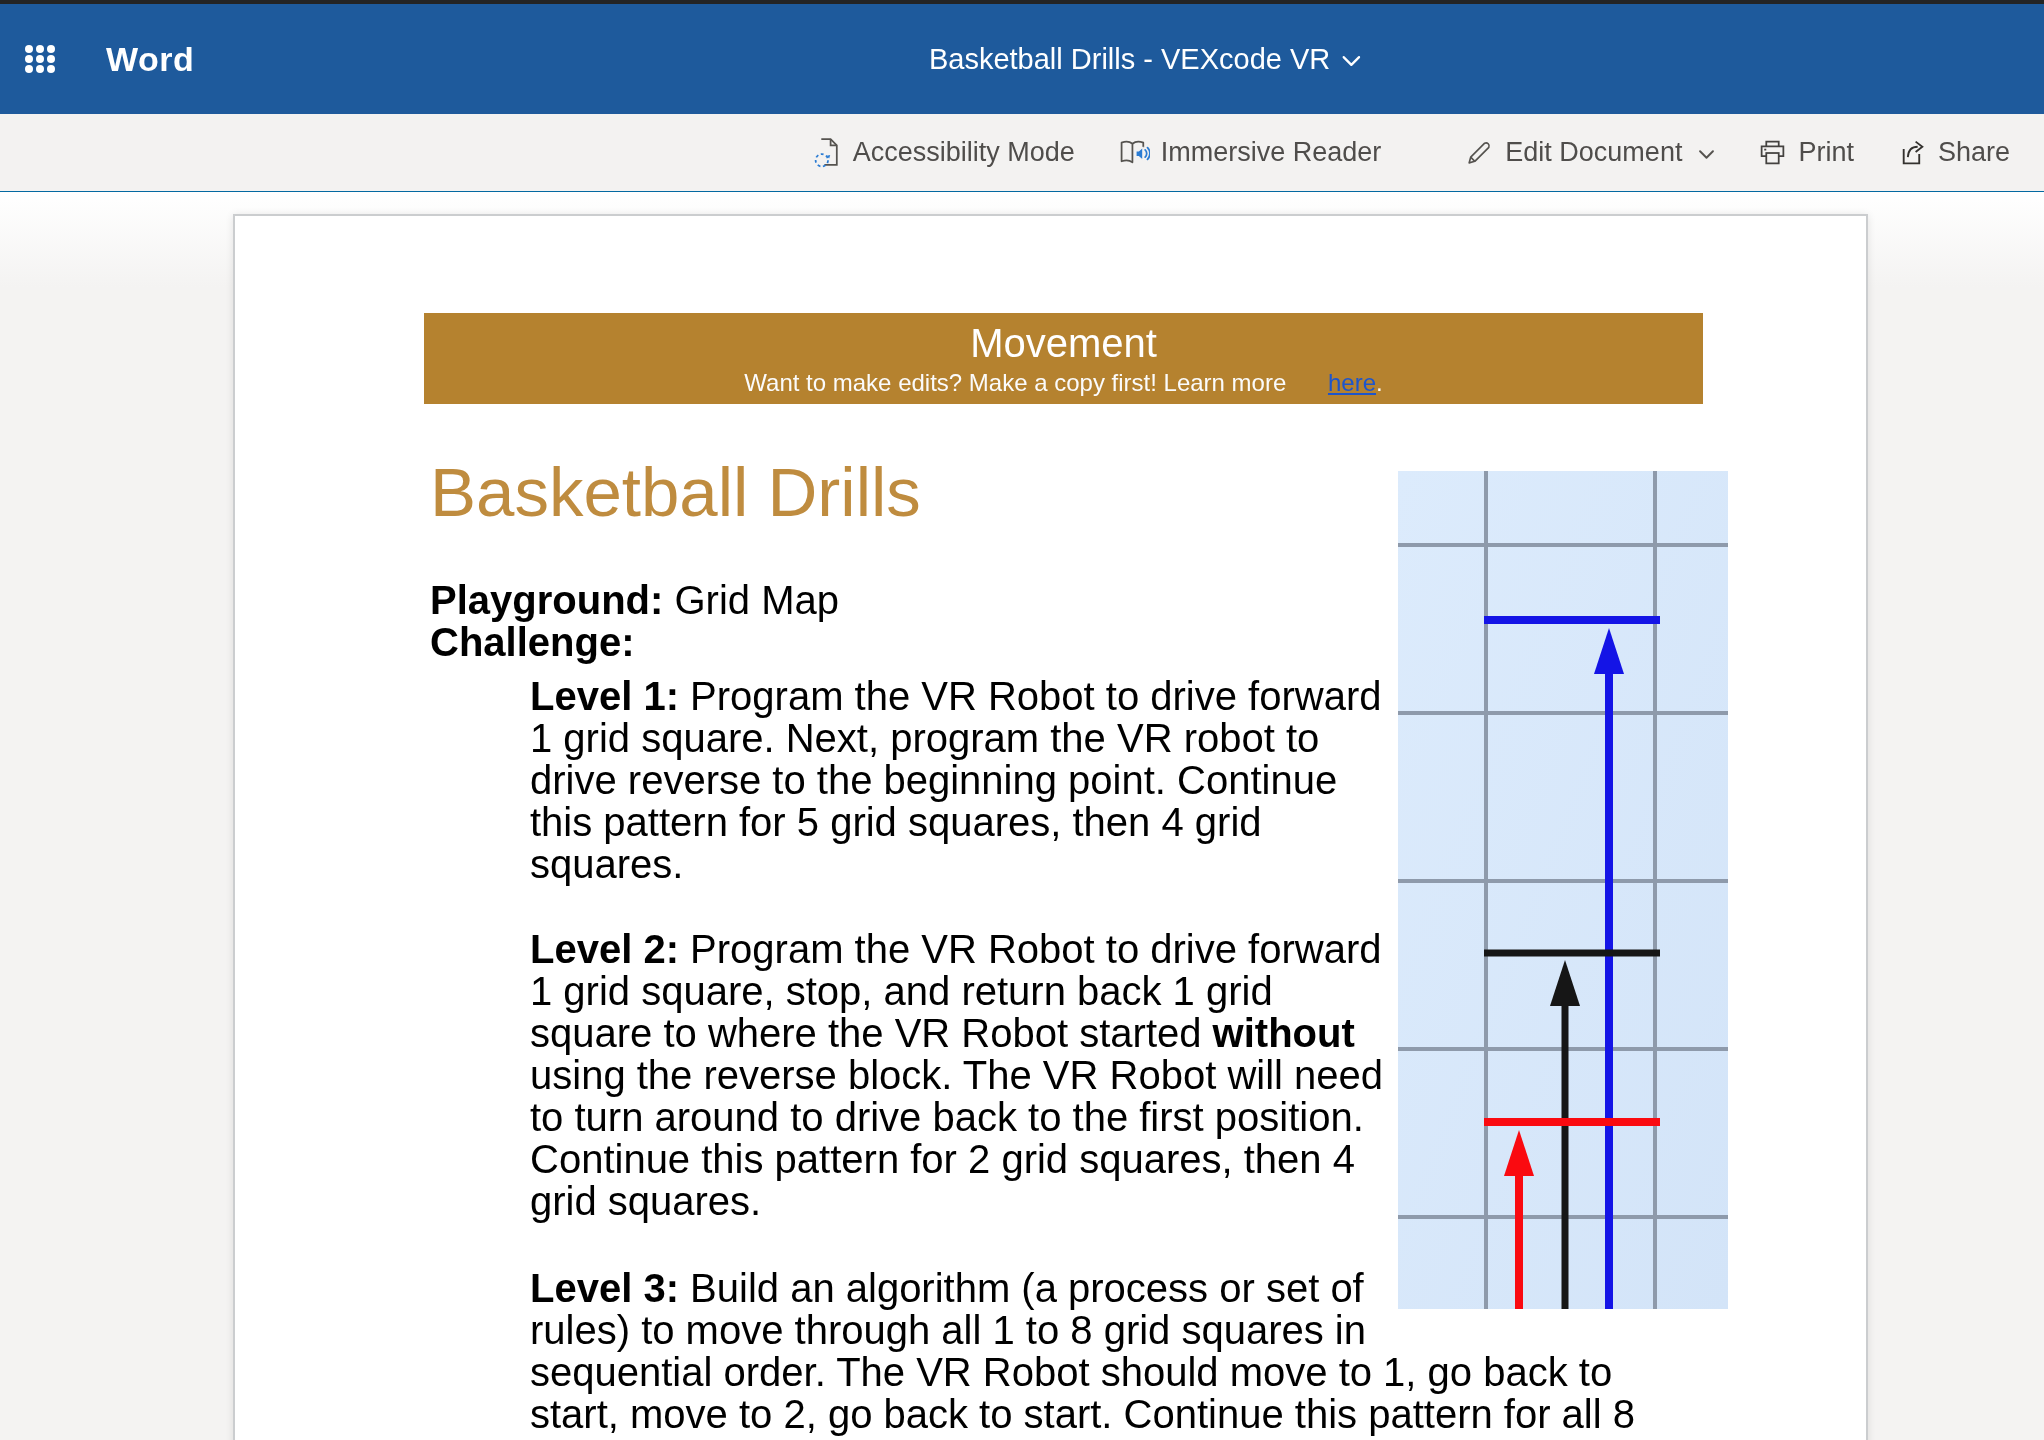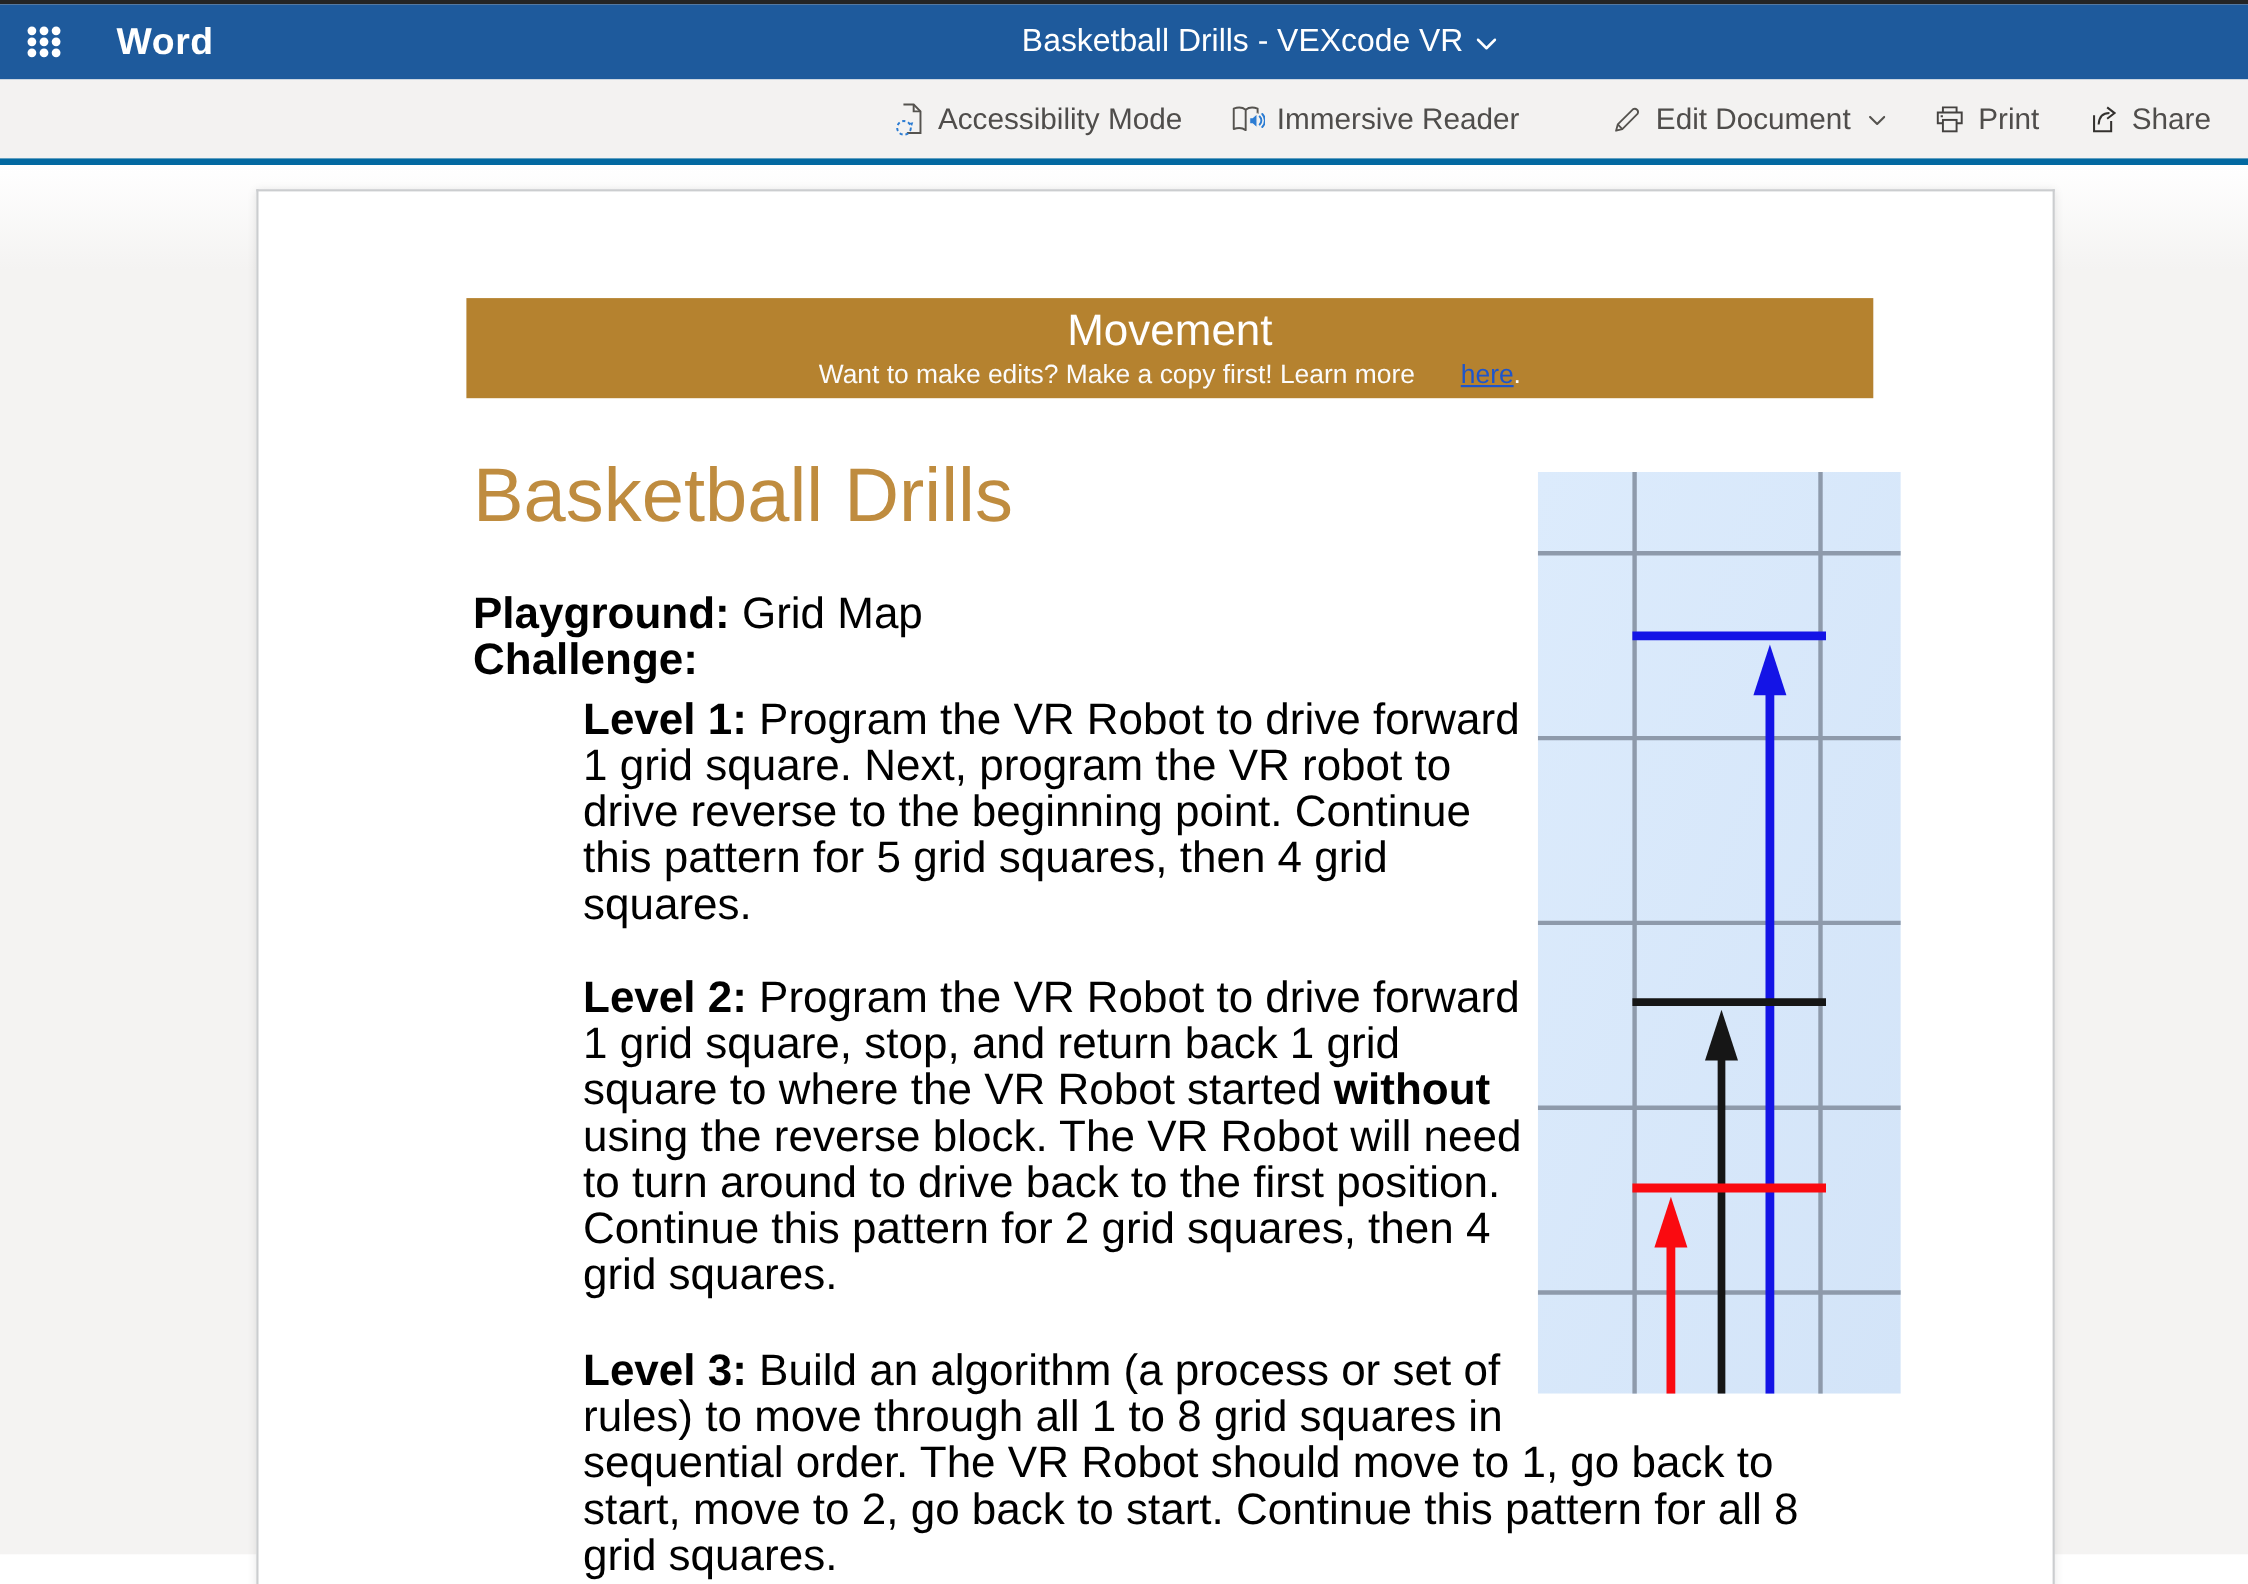--- a/index.html
+++ b/index.html
@@ -1,28 +1,28 @@
 <!DOCTYPE html>
 <html><head>
 <meta charset="utf-8">
 <style>
   * { margin:0; padding:0; box-sizing:border-box; }
   html,body { width:2044px; height:1440px; overflow:hidden; font-family:"Liberation Sans","DejaVu Sans",sans-serif; }
 
   .top-strip { height:4px; background:#242424; }
 
   
-  .app-header { position:relative; height:68px; background:#1e5a9c; display:flex; align-items:center; }
+  .app-header { position:relative; height:110px; background:#1e5a9c; display:flex; align-items:center; }
   .waffle-btn { width:56px; height:56px; margin-left:12px; display:flex; align-items:center; justify-content:center; cursor:pointer; }
   .app-name { color:#ffffff; font-size:34px; font-weight:600; margin-left:38px; letter-spacing:.5px; }
   .doc-title-wrap { position:absolute; left:56%; top:50%; transform:translate(-50%,-50%); display:flex; align-items:center; color:#fff; font-size:29px; cursor:pointer; white-space:nowrap; }
   .doc-title-wrap .chev { margin-left:12px; margin-top:4px; }
 
   
-  .toolbar { height:78px; background:#f3f2f1; display:flex; align-items:center; justify-content:flex-end; padding-right:34px; gap:44px; border-bottom:6px solid #0369a1; }
+  .toolbar { height:78px; background:#f3f2f1; display:flex; align-items:center; justify-content:flex-end; padding-right:34px; gap:44px; border-bottom:1px solid #0369a1; }
   .tb-item { display:flex; align-items:center; gap:11px; color:#4f4d4b; font-size:27px; cursor:pointer; white-space:nowrap; }
   .tb-item .chev { margin-left:6px; margin-top:3px; }
   .tb-edit { margin-left:40px; }
 
   
   .doc-area { position:relative; height:1263px; background:linear-gradient(#ffffff 0px, #f4f3f2 95px); }
   .page { position:absolute; left:233px; top:22px; width:1635px; height:1400px; background:#ffffff;
           border:2px solid #cbcdcf; border-bottom:none; box-shadow:0 1px 8px rgba(0,0,0,.10); }
   .doc-body { padding:0 163px 0 195px; }
 

